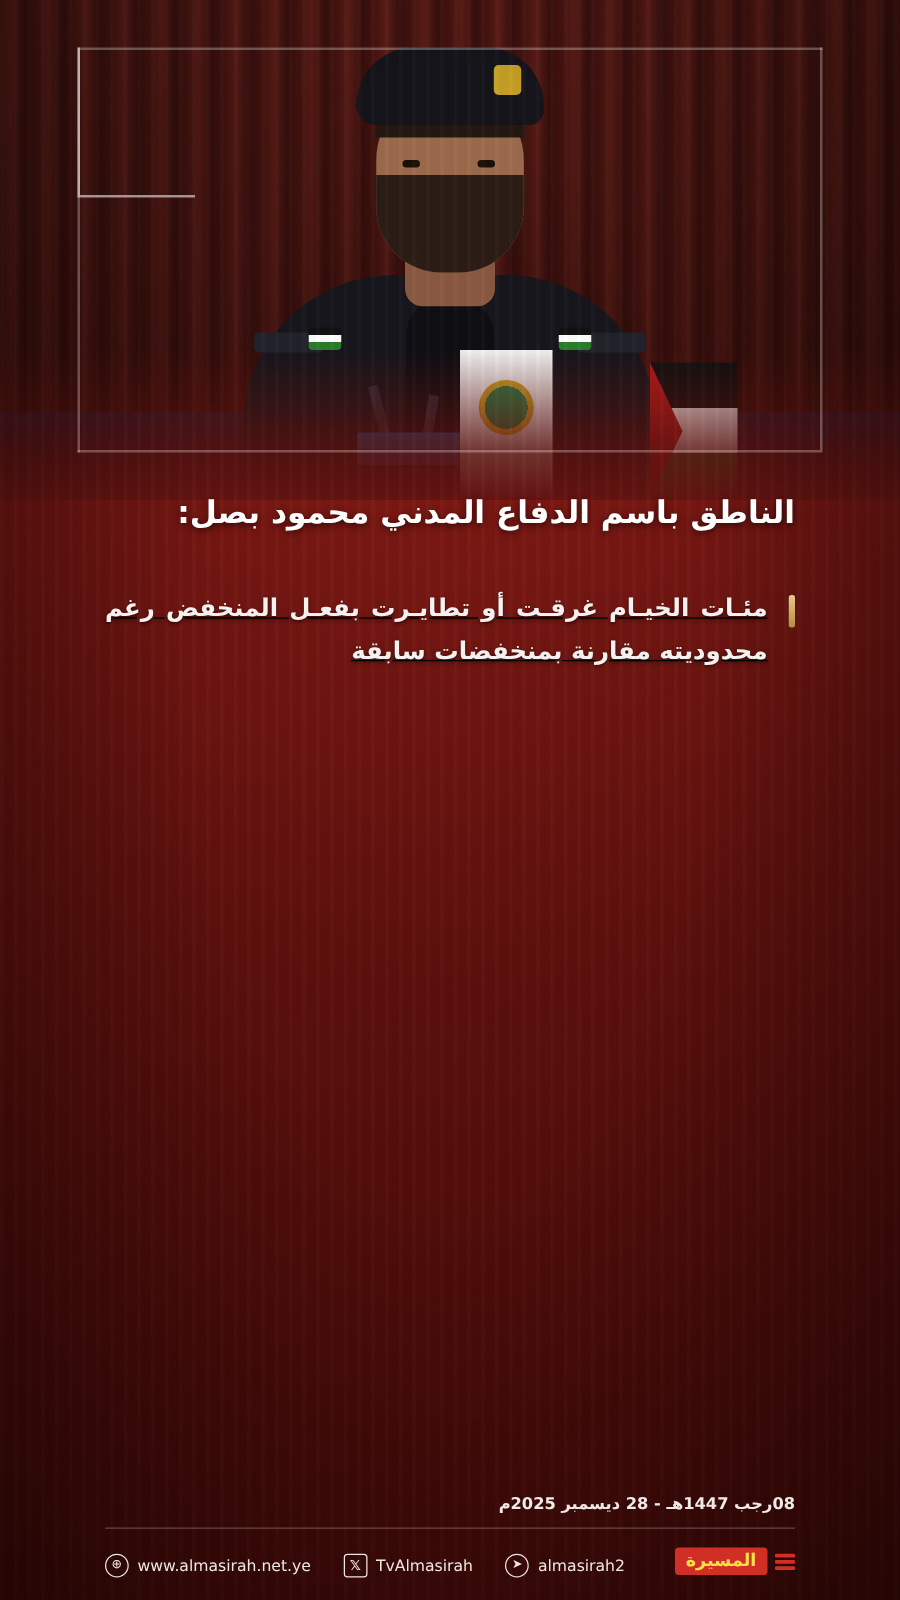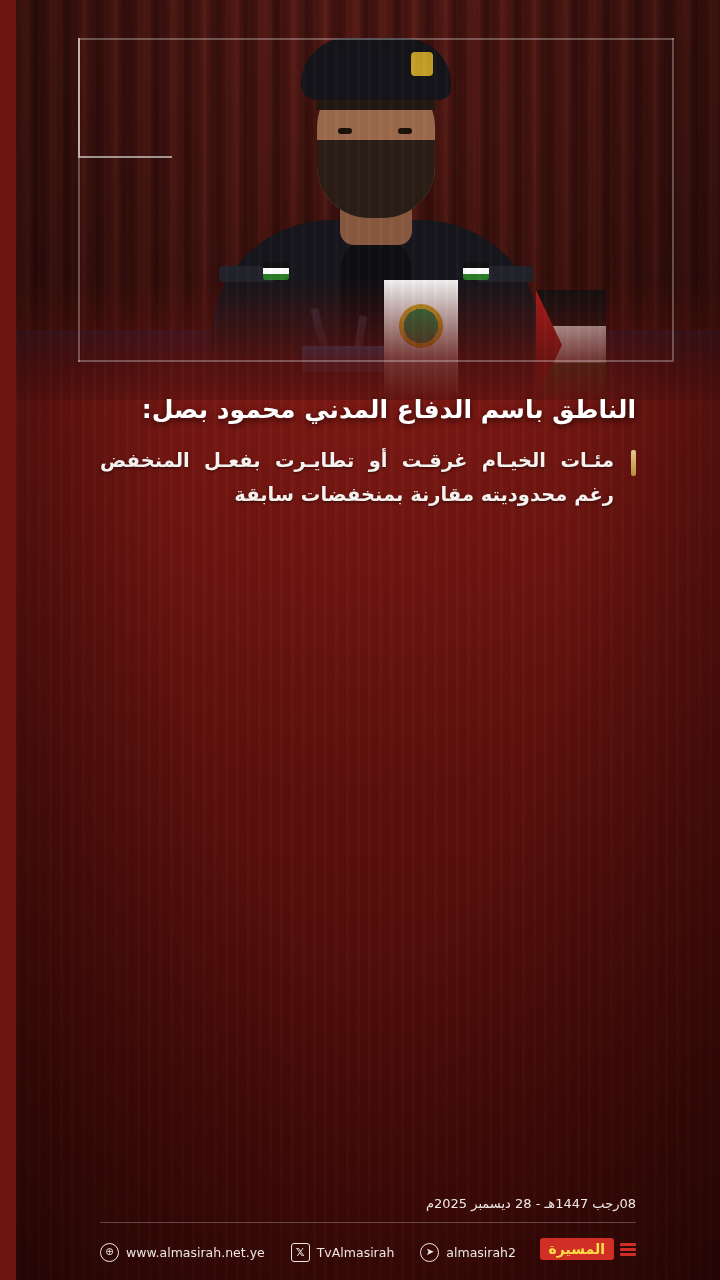--- a/index.html
+++ b/index.html
@@ -8,21 +8,20 @@
     background:#6b1410;
     font-family:"DejaVu Sans", sans-serif;
     overflow:hidden;
     position:relative;
   }
   .card{
     position:absolute;inset:0;
     background:
       radial-gradient(circle at 50% 22%, rgba(150,32,25,.55) 0%, rgba(95,17,13,.35) 45%, rgba(60,8,6,.65) 100%),
       linear-gradient(180deg,#7e1a14 0%,#6d1410 28%,#5d100c 60%,#4e0c09 100%);
-    margin-left: 16px;
   }
   
   .texture{
     position:absolute;inset:0;
     background:repeating-linear-gradient(90deg,
       rgba(255,255,255,.035) 0px,
       rgba(255,255,255,.035) 2px,
       rgba(0,0,0,.05) 4px,
       rgba(0,0,0,.05) 11px);
     opacity:.55;
@@ -160,21 +159,21 @@
     color:#ffffff;
     font-size:25px;
     font-weight:bold;
     letter-spacing:0;
     line-height:1.45;
     text-shadow:0 2px 6px rgba(0,0,0,.6);
   }
 
   
   .bullets{
-    position:absolute;right:84px;left:84px;top:444px;
+    position:absolute;right:84px;left:84px;top:470px;text-decoration:underline;
   }
   .bullet{
     position:relative;
     margin-bottom:26px;
     padding-right:22px;
     text-align:right;
   }
   .bullet .bar{
     position:absolute;right:0;top:6px;
     width:5px;height:26px;
@@ -188,21 +187,21 @@
     font-weight:bold;
     line-height:1.72;
     text-align:justify;
     text-align-last:right;
     text-shadow:0 1px 3px rgba(0,0,0,.55);
   }
 
   
   .date{
     position:absolute;right:84px;top:1196px;
-    color:#f0e9e6;font-size:13px;font-weight:normal;
+    color:#f0e9e6;font-size:13px;font-weight:bold;
     direction:rtl;
   }
   .divider{
     position:absolute;left:84px;right:84px;top:1222px;height:1px;
     background:rgba(255,255,255,.25);
   }
   .footer{
     position:absolute;left:84px;right:84px;top:1236px;
     height:32px;
     display:flex;align-items:center;justify-content:flex-start;

